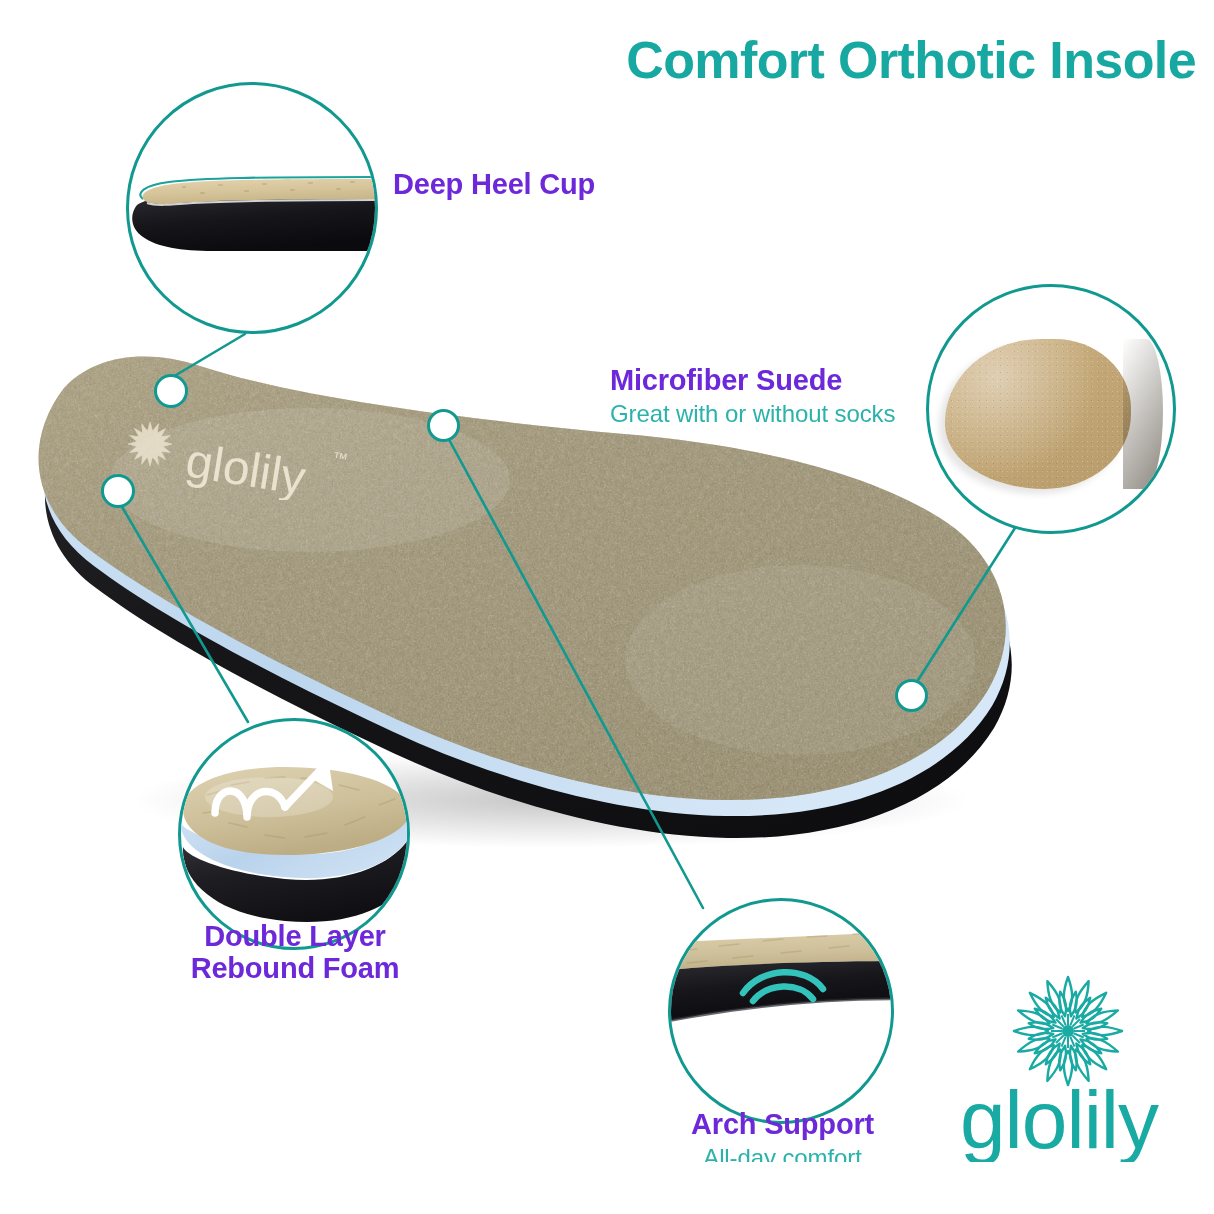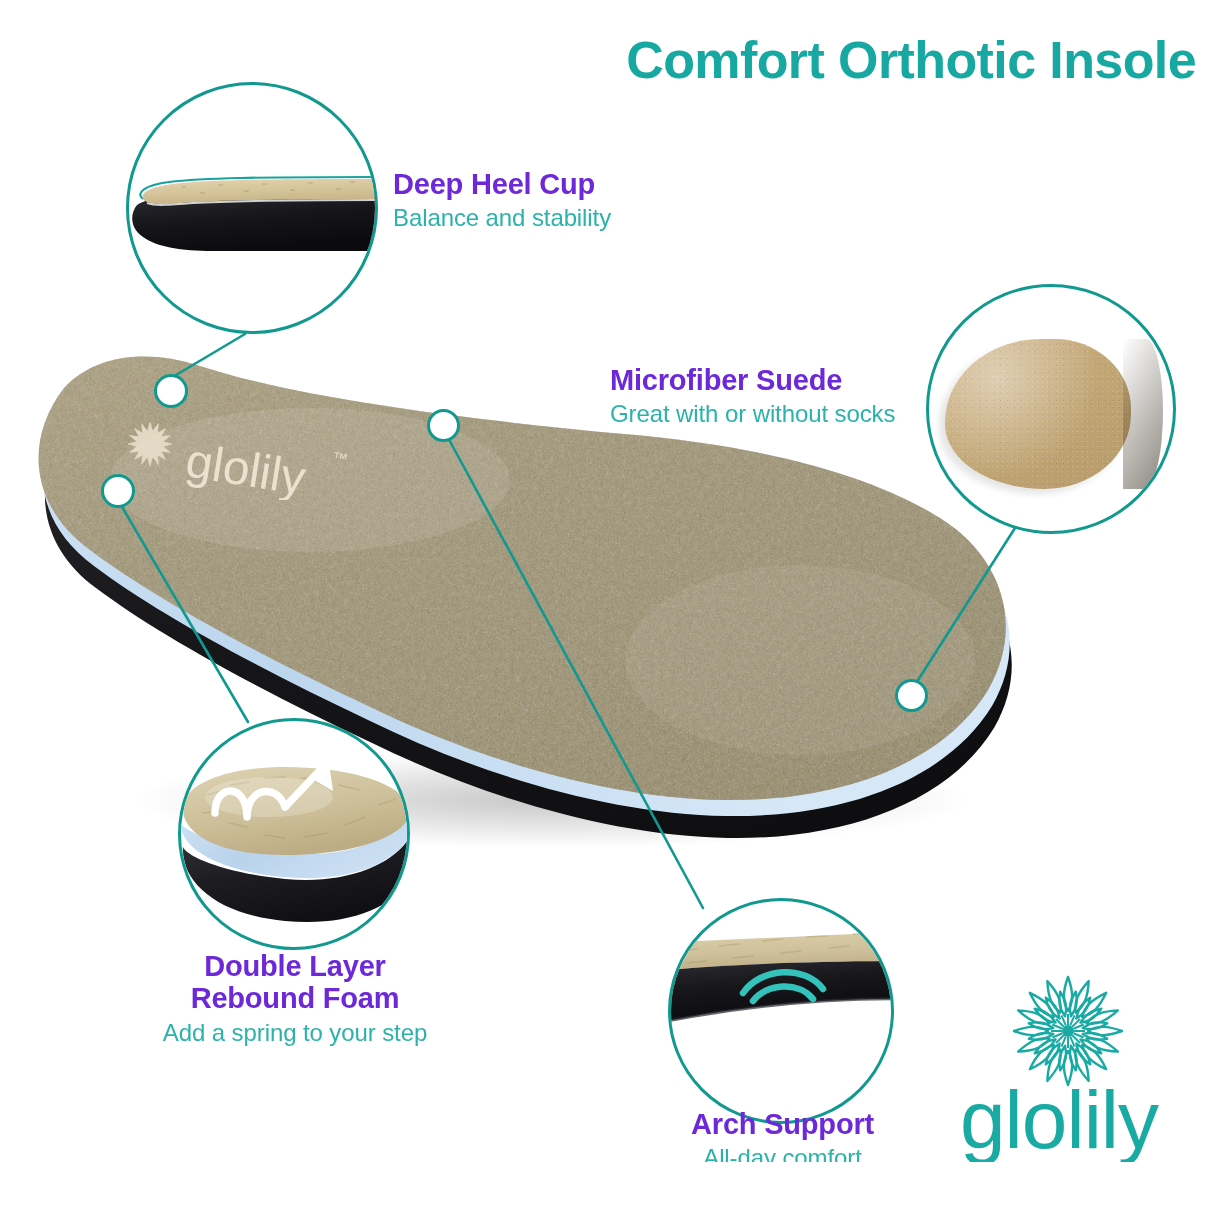--- a/index.html
+++ b/index.html
@@ -43,21 +43,21 @@
     font-size: 24px;
     font-weight: normal;
     color: #2bb3ab;
     line-height: 1.2;
     margin-top: 4px;
     letter-spacing: -0.1px;
   }
 
   #label-heel       { left: 393px; top: 168px; text-align: left; }
   #label-suede      { left: 586px; top: 364px; text-align: left; margin-left: 24px; }
-  #label-foam       { left: 130px; top: 950px; width: 330px; text-align: center; }
+  #label-foam       { left: 130px; top: 920px; width: 330px; text-align: center; }
   #label-arch       { left: 625px; top: 1108px; width: 315px; text-align: center; }
 
   
   .bubble {
     position: absolute;
     border-radius: 50%;
     border: 3px solid #119990;
     background: #ffffff;
     overflow: hidden;
     box-sizing: border-box;
@@ -480,32 +480,30 @@
         <g fill="none" stroke="#33c3bb" stroke-width="6.5" stroke-linecap="round">
           <path d="M 86 62 C 104 36, 148 34, 166 58"></path>
           <path d="M 96 70 C 110 52, 142 50, 156 68"></path>
         </g>
       </svg>
     </div>
   </div>
 
   <div class="feature-label" id="label-heel">
     <div class="feature-title">Deep Heel Cup</div>
-    <div class="feature-sub">Balance and stability</div>
   </div>
 
   <div class="feature-label" id="label-suede">
     <div class="feature-title">Microfiber Suede</div>
     <div class="feature-sub">Great with or without socks</div>
   </div>
 
   <div class="feature-label" id="label-foam">
     <div class="feature-title">Double Layer</div>
     <div class="feature-title">Rebound Foam</div>
-    <div class="feature-sub">Add a spring to your step</div>
   </div>
 
   <div class="feature-label" id="label-arch">
     <div class="feature-title">Arch Support</div>
     <div class="feature-sub">All-day comfort</div>
   </div>
 
   <div id="brand-logo">
     <div id="brand-mark">
       <svg viewBox="0 0 112 112" width="112" height="112" aria-hidden="true">

